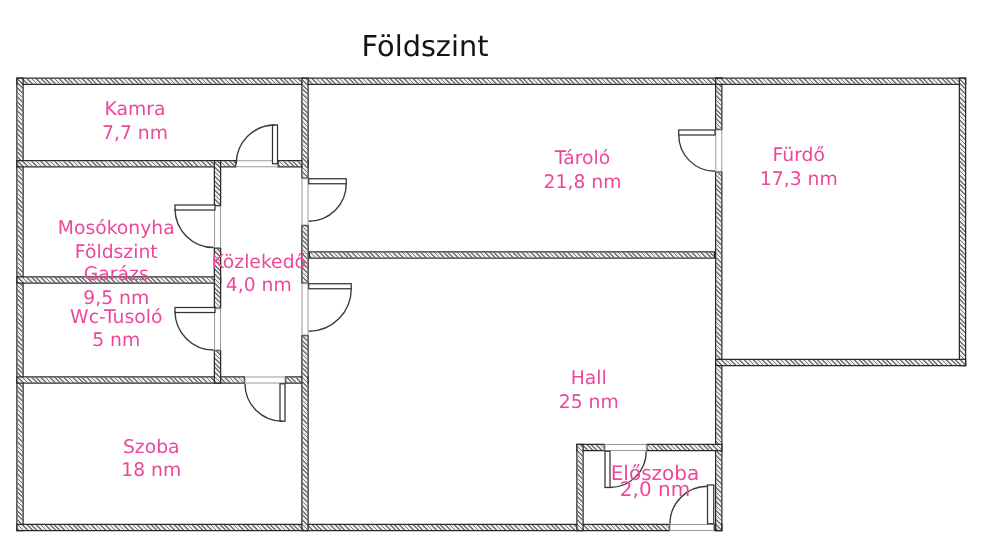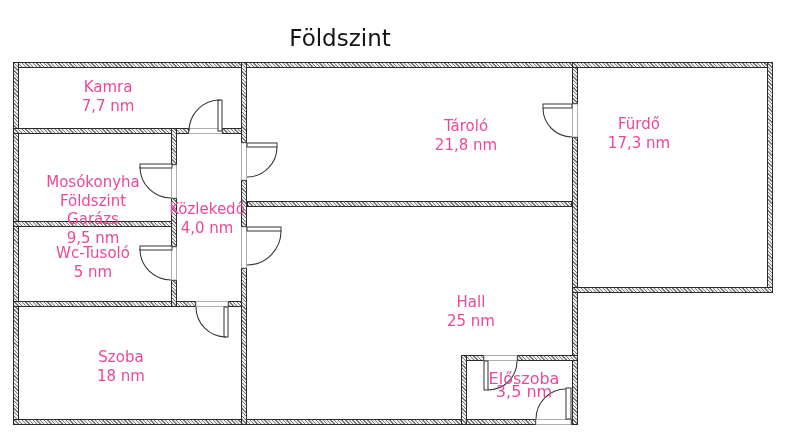--- a/index.html
+++ b/index.html
@@ -142,21 +142,21 @@
     <span>21,8 nm</span>
   </div>
 
   <div class="room-label" style="left:434px;top:293px;margin-left:37px;">
     <span>Hall</span><br>
     <span>25 nm</span>
   </div>
 
   <div class="room-label small" style="left:524px;top:372px;">
     <span>Előszoba</span><br>
-    <span>3,5 nm</span>
+    <span>2,0 nm</span>
   </div>
 
   <div class="room-label" style="left:639px;top:115px;">
     <span>Fürdő</span><br>
     <span>17,3 nm</span>
   </div>
 
 </div>
 
 </body></html>

